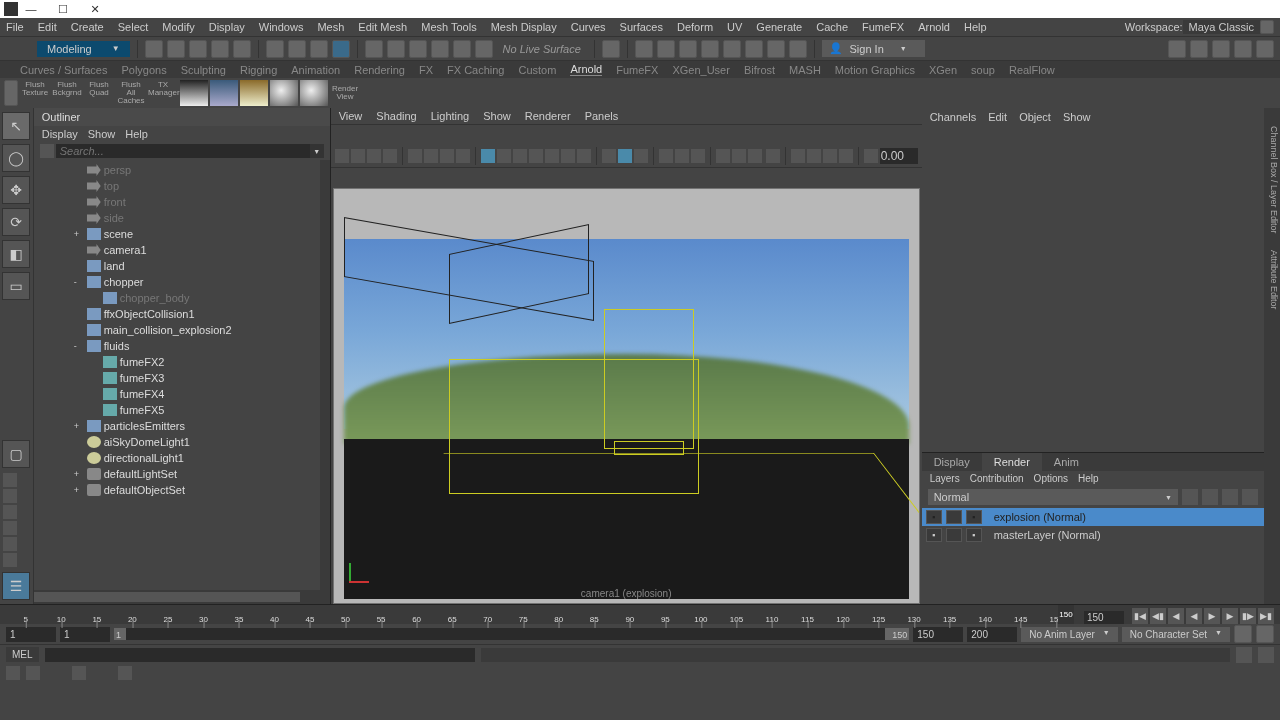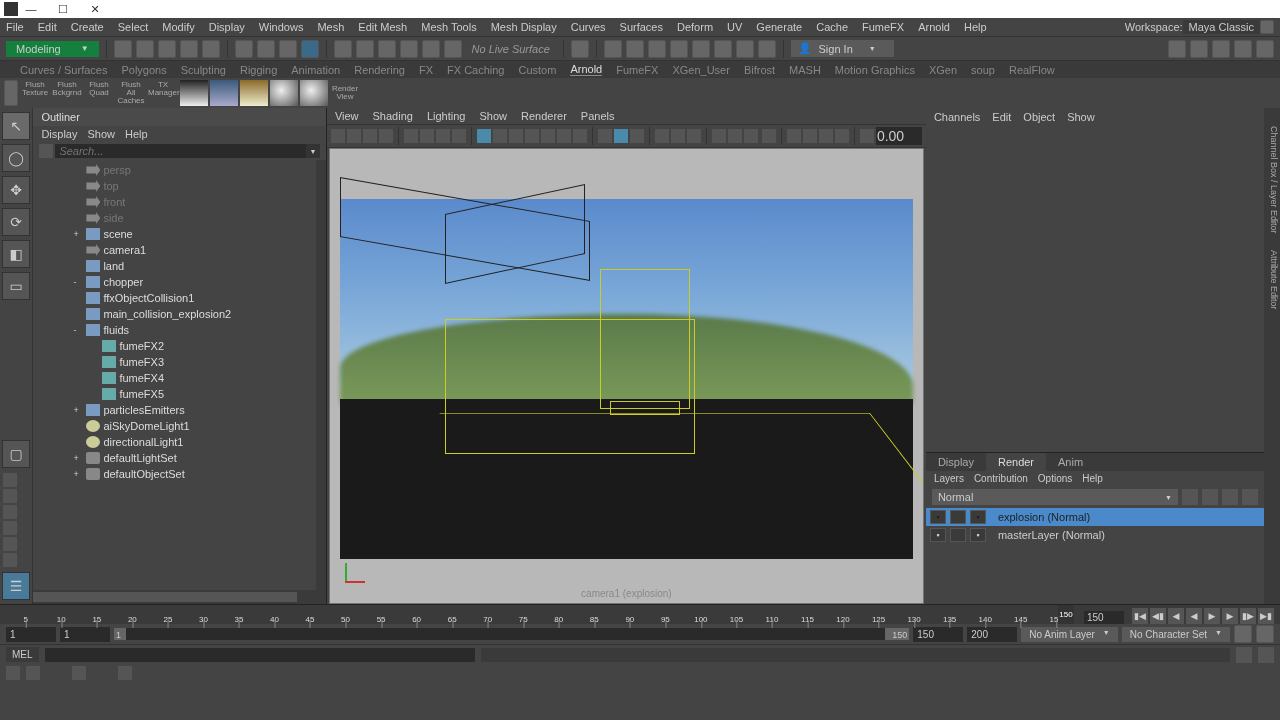--- a/index.html
+++ b/index.html
@@ -9,21 +9,21 @@
 .title-bar .path { flex: 1; }
 .title-bar .win-btns { display: flex; gap: 18px; padding-right: 8px; }
 .win-btn { width: 14px; text-align: center; cursor: pointer; }
 
 .menu-bar { background: #444; height: 18px; display: flex; align-items: center; padding: 0 6px; gap: 14px; color: #ccc; }
 .menu-bar span { cursor: pointer; }
 .workspace { margin-left: auto; display: flex; align-items: center; }
 .workspace .val { background: #3a3a3a; padding: 1px 6px; }
 
 .toolbar1 { background: #444; height: 24px; display: flex; align-items: center; padding: 0 6px; gap: 4px; border-top: 1px solid #333; }
-.tb-dd { background: #15803d; padding: 2px 10px; display: flex; align-items: center; gap: 20px; }
+.tb-dd { background: #0c4a6e; padding: 2px 10px; display: flex; align-items: center; gap: 20px; margin-left: 31px; }
 .tb-dd::after { content: '▼'; font-size: 8px; }
 .tb-sep { width: 1px; height: 18px; background: #333; margin: 0 3px; }
 .tb-ico { width: 18px; height: 18px; background: #666; border: 1px solid #555; cursor: pointer; border-radius: 2px; }
 .tb-ico.hl { background: #3a6a8a; }
 .no-live { font-style: italic; color: #999; padding: 0 6px; }
 .signin { background: #5a5a5a; padding: 2px 18px 2px 8px; display: flex; align-items: center; gap: 6px; }
 
 .shelf-tabs { background: #3a3a3a; height: 18px; display: flex; align-items: center; padding: 0 20px; gap: 14px; color: #888; border-top: 1px solid #333; }
 .shelf-tabs span { cursor: pointer; }
 .shelf-tabs span.active { color: #ddd; border-bottom: 1px solid #888; }
@@ -57,26 +57,26 @@
 .tree-ico { width: 14px; height: 12px; margin: 0 3px; display:inline-block; }
 .ico-cam { background: #888; clip-path: polygon(0 20%, 70% 20%, 70% 0, 100% 50%, 70% 100%, 70% 80%, 0 80%); }
 .ico-mesh { background: #7a9ac0; }
 .ico-fluid { background: #6aa; }
 .ico-light { background: #cc9; border-radius: 50%; }
 .ico-set { background: #888; border-radius: 2px; }
 .outliner-foot { height: 14px; background: #3a3a3a; display:flex; }
 .hscroll { flex:1; background:#3a3a3a; position:relative;}
 .hscroll::after{content:'';position:absolute;left:0;top:2px;width:90%;height:10px;background:#555;}
 
-.viewport { flex: 1; background: #444; display: flex; flex-direction: column; }
+.viewport { flex: 1; background: #444; display: flex; flex-direction: column; gap: 20px; }
 .vp-menu { background: #444; padding: 2px 8px; display: flex; gap: 14px; color: #ccc; border-bottom: 1px solid #333; }
 .vp-tools { background: #444; padding: 2px 4px; display: flex; gap: 2px; align-items: center; border-bottom: 1px solid #333; }
 .vp-ico { width: 14px; height: 14px; background: #555; cursor: pointer; }
 .vp-ico.on { background: #4a8aaa; }
-.vp-field { width: 46px; background: #2a2a2a; border:none; color:#ccc; font-size:14px; padding:1px; }
+.vp-field { width: 38px; background: #2a2a2a; border:none; color:#ccc; font-size:12px; padding:1px; }
 .vp-canvas { flex: 1; background: #b8b8b8; position: relative; overflow: hidden; border: 1px solid #737373; margin: 0 2px; }
 .sky { position: absolute; top: 50px; left: 10px; right: 10px; height: 190px; background: linear-gradient(#5a8acc 0%, #7aa8d8 50%, #a8c8e0 100%); }
 .hill { position: absolute; top: 165px; left: 10px; right: 10px; height: 90px; background: linear-gradient(#5a7a4a, #7a9a5a); border-radius: 50% 50% 0 0 / 60% 80% 0 0; filter: blur(2px); }
 .ground { position: absolute; top: 250px; left: 10px; right: 10px; height: 160px; background: #1a1a1a; }
 .wireframe { position: absolute; border: 1px solid; pointer-events: none; }
 .wf-black { border-color: #222; }
 .wf-yellow { border-color: #cccc22; }
 .axis { position: absolute; bottom: 20px; left: 15px; width: 24px; height: 24px; }
 .axis::before { content:''; position:absolute; bottom:0; left:0; width:2px; height:20px; background:#3a3; }
 .axis::after { content:''; position:absolute; bottom:0; left:0; width:20px; height:2px; background:#c33; }
@@ -326,20 +326,26 @@
           <span style="width:34px"></span>
           <span class="tree-exp"></span>
           <span class="tree-ico ico-mesh"></span>
           <span>land</span>
         </div>
         <div class="tree-item">
           <span style="width:34px"></span>
           <span class="tree-exp">-</span>
           <span class="tree-ico ico-mesh"></span>
           <span>chopper</span>
+        </div>
+        <div class="tree-item dim">
+          <span style="width:50px"></span>
+          <span class="tree-exp"></span>
+          <span class="tree-ico ico-mesh"></span>
+          <span>chopper_body</span>
         </div>
         <div class="tree-item">
           <span style="width:34px"></span>
           <span class="tree-exp"></span>
           <span class="tree-ico ico-mesh"></span>
           <span>ffxObjectCollision1</span>
         </div>
         <div class="tree-item">
           <span style="width:34px"></span>
           <span class="tree-exp"></span>

